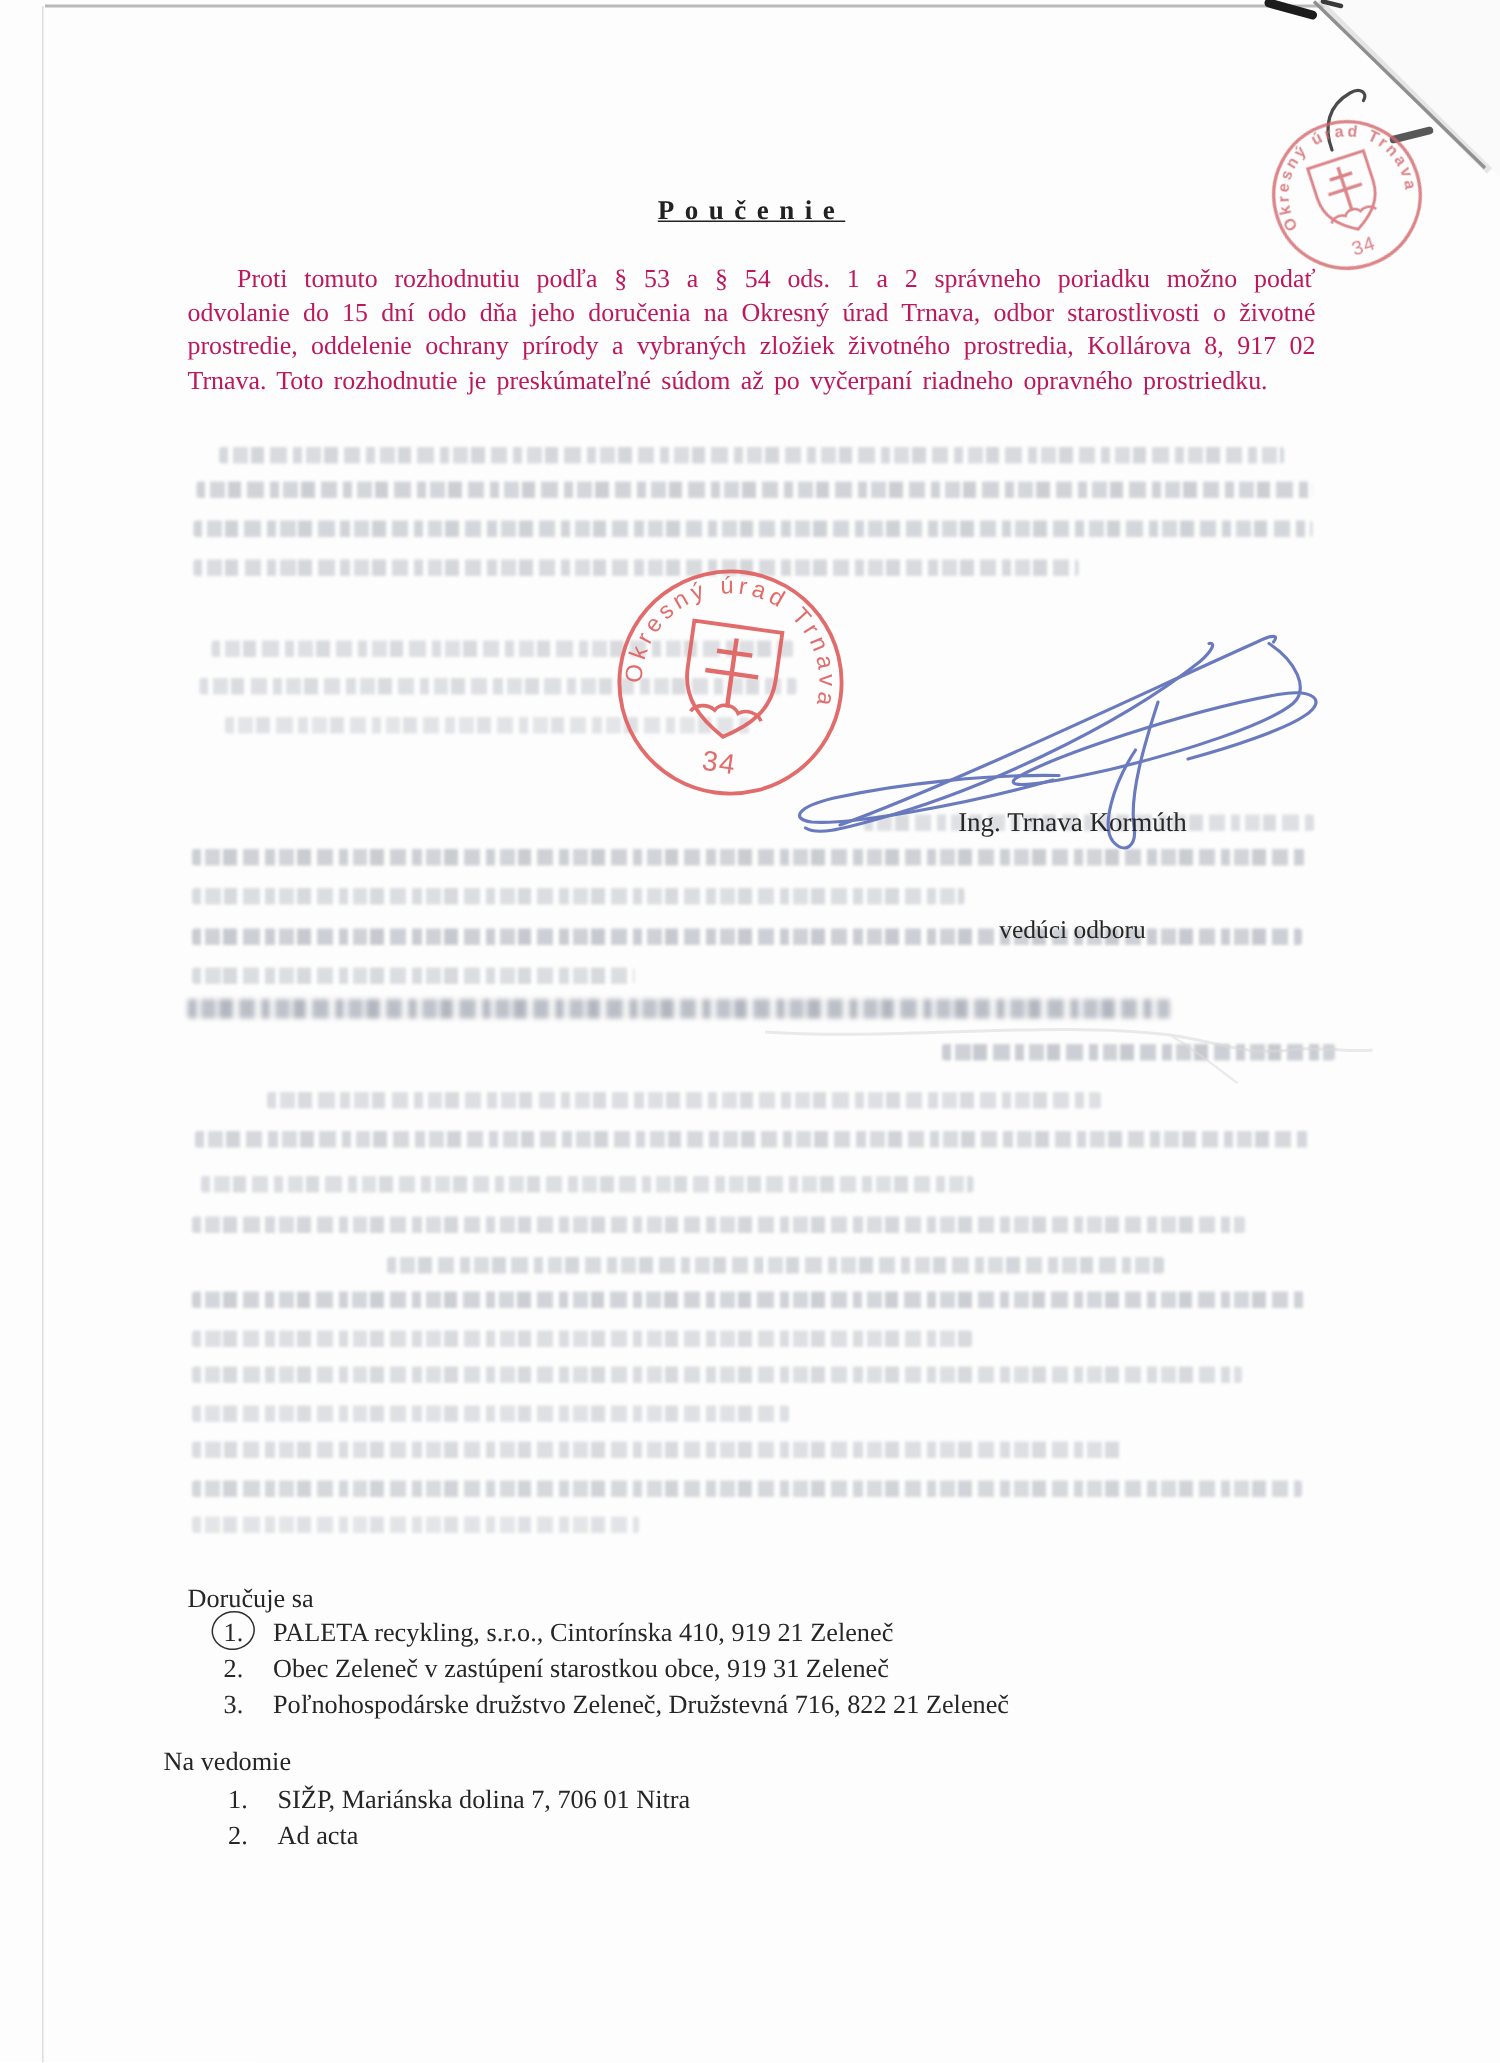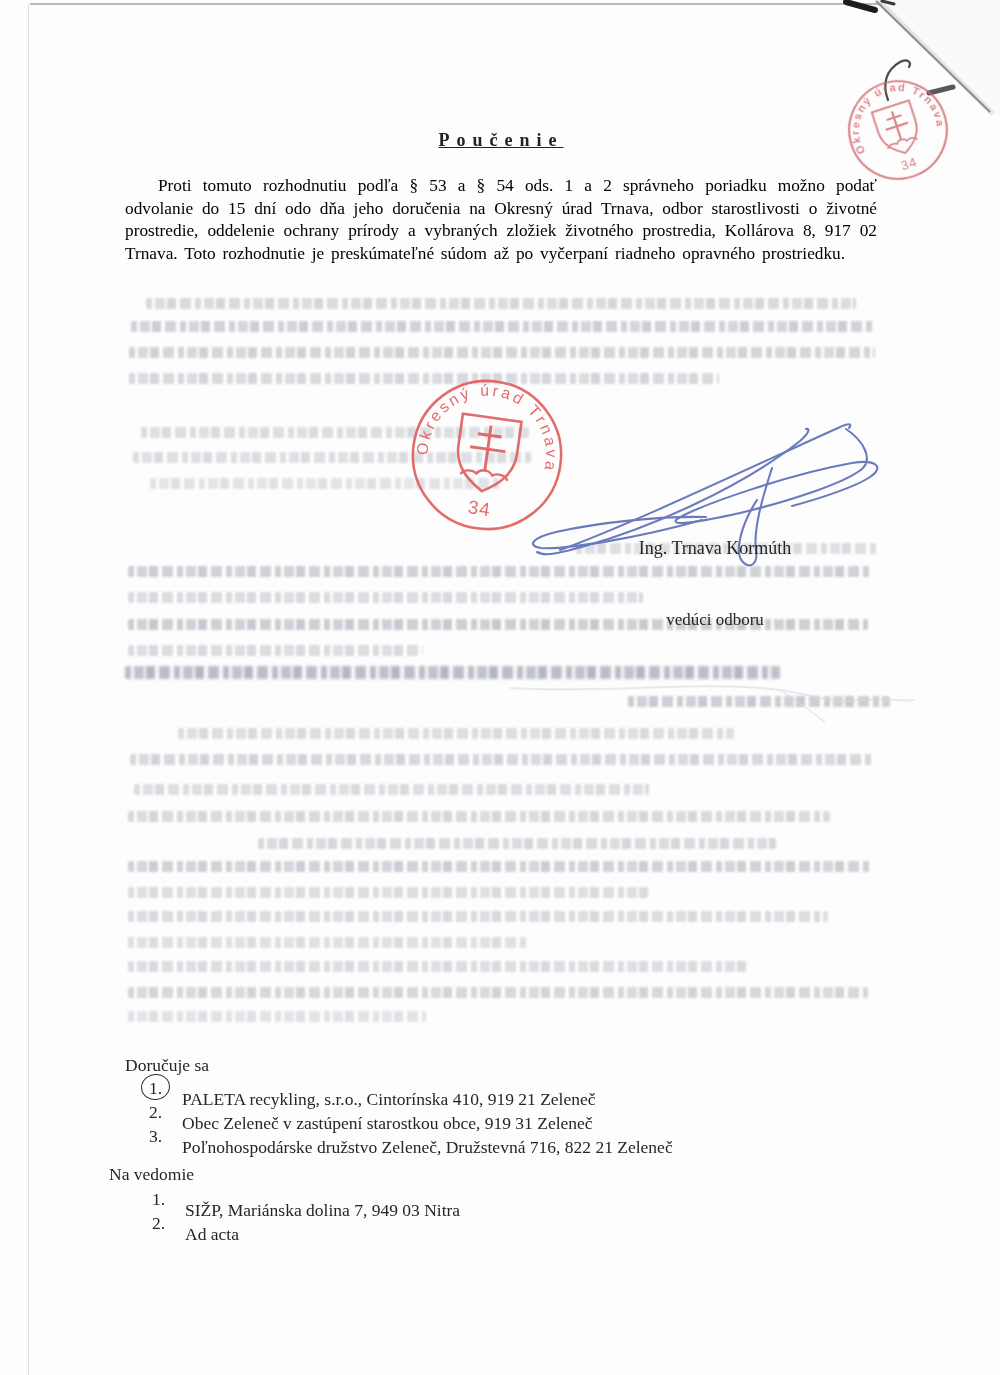--- a/index.html
+++ b/index.html
@@ -10,21 +10,21 @@
   
   .edge-top{position:absolute;left:30px;top:3px;width:970px;height:2px;background:#a8a8a8;opacity:.8;}
   .edge-left{position:absolute;left:28px;top:4px;width:1px;height:1371px;background:#dedede;}
 
   .header-line{position:absolute;left:115px;top:66px;width:800px;text-align:center;
     font-size:15.5px;letter-spacing:.2px;color:#2e2e2e;}
   .doc-title{position:absolute;left:125px;top:130px;width:752px;text-align:center;
     font-size:18px;font-weight:bold;letter-spacing:7px;color:#222;text-decoration:underline;}
   .body-par{position:absolute;left:125px;top:175px;width:752px;
     font-size:17.3px;line-height:22.6px;text-align:justify;text-indent:33px;
-    color:#000000;word-spacing:2.5px;}
+    color:#be185d;word-spacing:2.5px;}
 
   
   .ghost{position:absolute;height:11px;border-radius:2px;filter:blur(1.15px);
     background:repeating-linear-gradient(90deg,#7e8594 0 6px,transparent 6px 9px,
       #8b92a0 9px 19px,transparent 19px 21px,#767d8c 21px 30px,transparent 30px 34px,
       #858c9a 34px 45px,transparent 45px 49px);}
   .ghost-dark{height:13px;filter:blur(1.6px);}
 
   
   .stamp{position:absolute;}
@@ -36,21 +36,21 @@
 
   .signature{position:absolute;left:510px;top:405px;width:400px;height:175px;}
   .sig-name{position:absolute;left:600px;top:538px;width:230px;text-align:center;
     font-size:18px;color:#262626;}
   .sig-role{position:absolute;left:600px;top:563px;width:230px;text-align:center;
     font-size:17px;color:#262626;margin-top:47px;}
 
   .list-heading{position:absolute;font-size:17.5px;color:#262626;}
   .list-row{position:absolute;font-size:17.5px;color:#262626;}
   .list-num{position:absolute;left:0;width:26px;}
-  .list-text{position:absolute;left:33px;white-space:nowrap;margin-top:11px;}
+  .list-text{position:absolute;left:33px;white-space:nowrap;}
   .circle-one{position:absolute;left:141px;top:1074px;width:27px;height:24px;
     border:1.7px solid #2e2e2e;border-radius:50%;transform:rotate(-10deg);}
 
   .fold-svg{position:absolute;left:830px;top:0;width:170px;height:140px;}
   .crease-svg{position:absolute;left:480px;top:660px;width:440px;height:70px;opacity:.55;}
 </style>
 </head>
 <body>
 
 <div class="page">
@@ -162,20 +162,20 @@
   </div>
   <div class="list-row" style="left:149px;top:1126px">
     <span class="list-num">3.</span>
     <span class="list-text">Poľnohospodárske družstvo Zeleneč, Družstevná 716, 822 21 Zeleneč</span>
   </div>
 
   <div class="list-heading" style="left:109px;top:1164px">Na vedomie</div>
 
   <div class="list-row" style="left:152px;top:1189px">
     <span class="list-num">1.</span>
-    <span class="list-text">SIŽP, Mariánska dolina 7, 949 03 Nitra</span>
+    <span class="list-text">SIŽP, Mariánska dolina 7, 706 01 Nitra</span>
   </div>
   <div class="list-row" style="left:152px;top:1213px">
     <span class="list-num">2.</span>
     <span class="list-text">Ad acta</span>
   </div>
 
 </div>
 
 </body></html>

